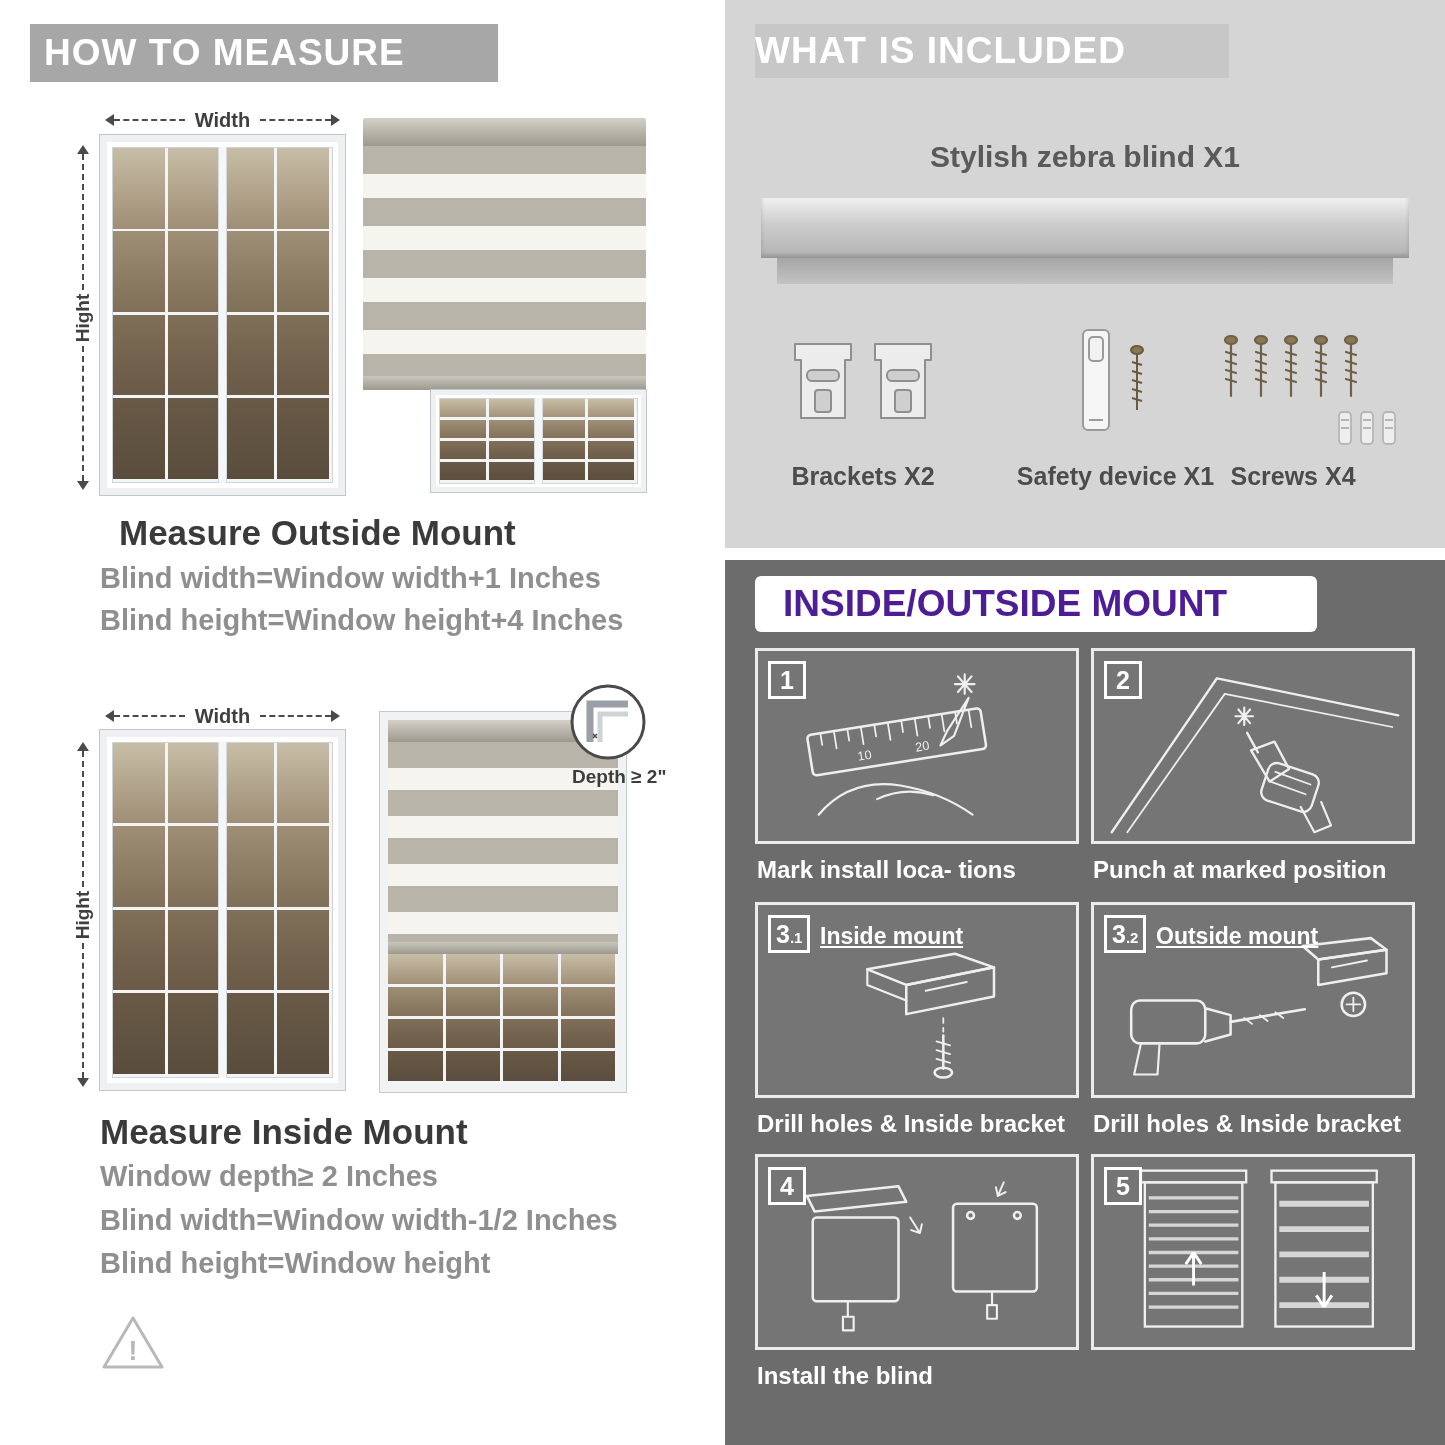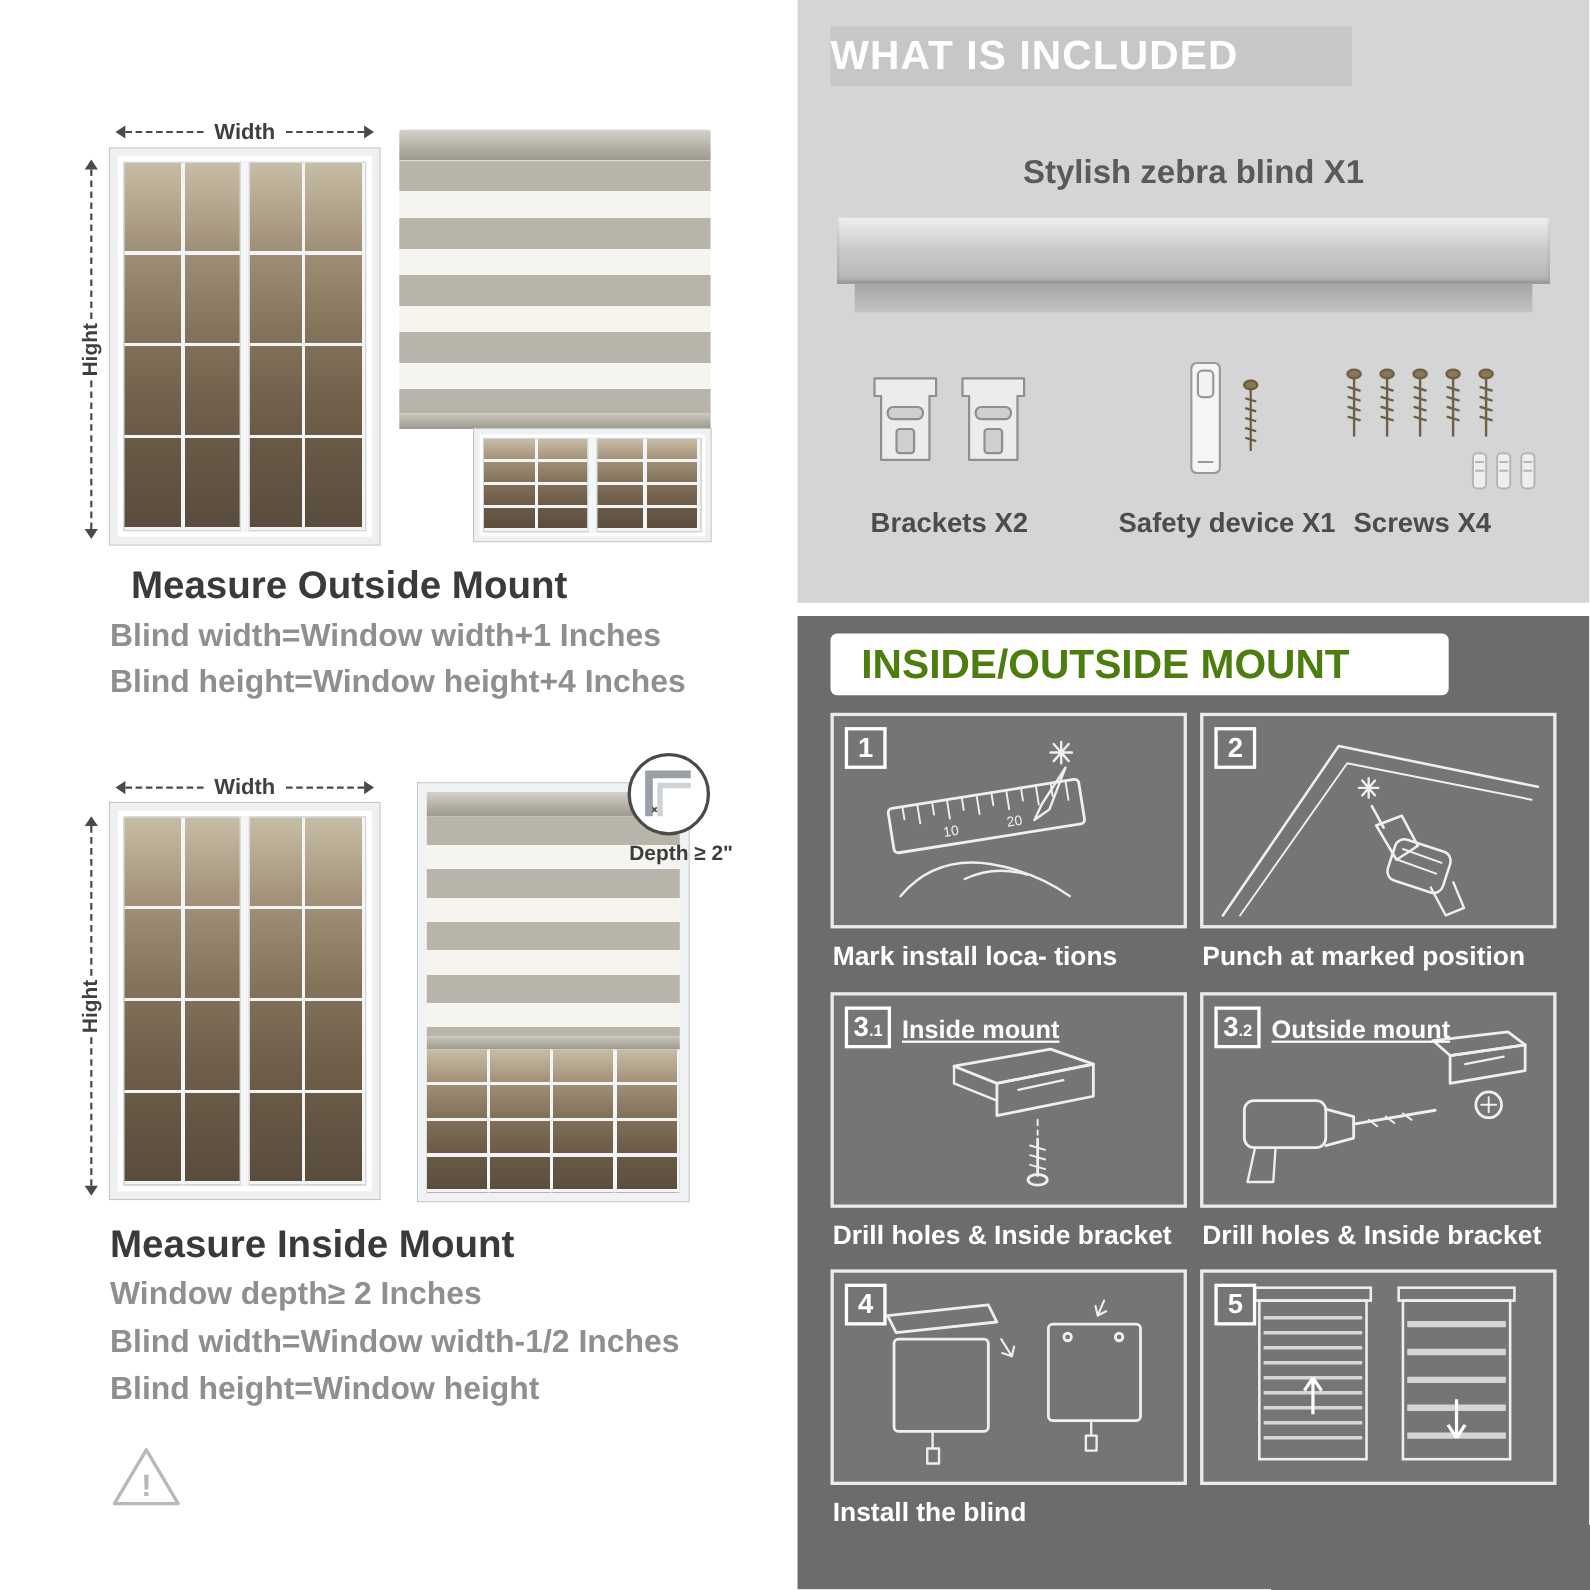--- a/index.html
+++ b/index.html
@@ -77,21 +77,21 @@
   .headrail-under { position:absolute; left:52px; top:258px; width:616px; height:26px;
     background:linear-gradient(180deg,#a5a5a5,#c3c3c3); }
   .inc-label { position:absolute; top:462px; text-align:center; font-size:25px; font-weight:bold; color:#4c4c4c; }
   .lbl-brackets { left:48px;  width:180px; }
   .lbl-safety   { left:258px; width:265px; }
   .lbl-screws   { left:478px; width:180px; }
 
   
   .right-bottom { left:725px; top:560px; width:720px; height:885px; background:#6c6c6c; }
   .mount-header { position:absolute; left:30px; top:16px; width:562px; height:56px; background:#fff; border-radius:6px;
-    color:#4d7c0f; font-weight:bold; font-size:37px; line-height:56px; padding-left:28px; }
+    color:#4c1d95; font-weight:bold; font-size:37px; line-height:56px; padding-left:28px; }
   .panel { position:absolute; width:324px; height:196px; border:3px solid #ebebeb; background:#757575; }
   .p1  { left:30px;  top:88px; }
   .p2  { left:366px; top:88px; }
   .p31 { left:30px;  top:342px; }
   .p32 { left:366px; top:342px; }
   .p4  { left:30px;  top:594px; }
   .p5  { left:366px; top:594px; }
   .caption { position:absolute; width:330px; color:#fff; font-weight:bold; font-size:24px; }
   .c1  { left:32px;  top:296px; }
   .c2  { left:368px; top:296px; }
@@ -103,20 +103,21 @@
     display:flex; align-items:center; justify-content:center; font-weight:bold; font-size:25px; padding:0 5px; z-index:2; }
   .num-sub { font-size:15px; align-self:flex-end; margin-bottom:4px; }
   .panel-title { position:absolute; left:62px; top:18px; color:#fff; font-weight:bold; font-size:23px; z-index:2;text-decoration:underline; }
   .panel svg { position:absolute; left:0; top:0; width:100%; height:100%; }
 </style>
 </head>
 <body>
 
 <div class="page">
 
+  <div class="abs hm-header">HOW TO MEASURE</div>
 
   <div class="abs h-arrow" style="left:105px; top:110px; width:235px;">
     <span class="ah left"></span>
     <span class="dash"></span>
     <span class="lbl">Width</span>
     <span class="dash"></span>
     <span class="ah right"></span>
   </div>
   <div class="abs v-arrow" style="left:72px; top:145px; height:345px;">
     <span class="vah up"></span>

